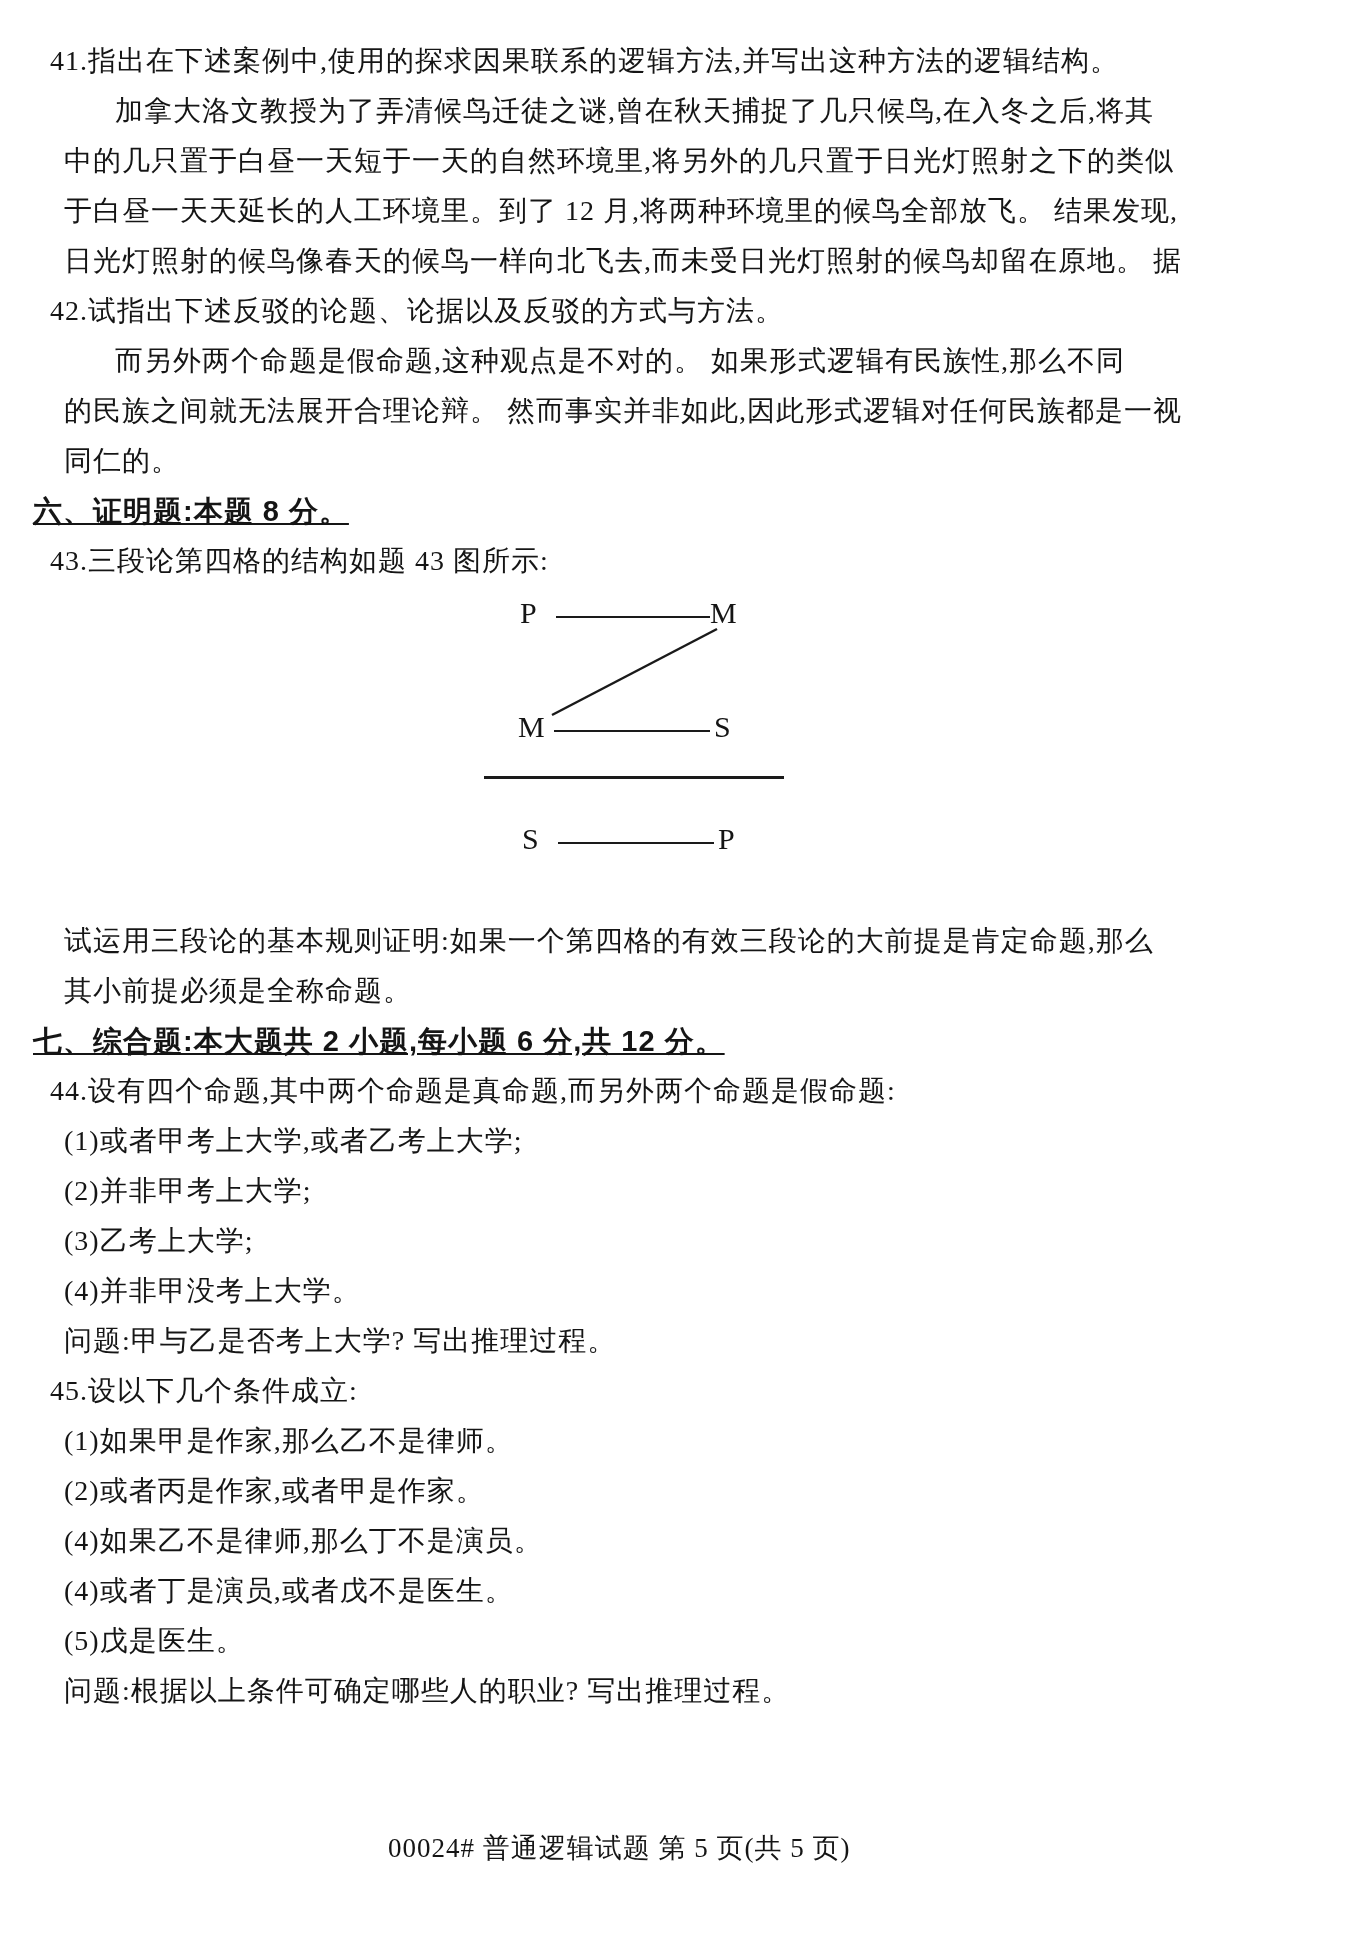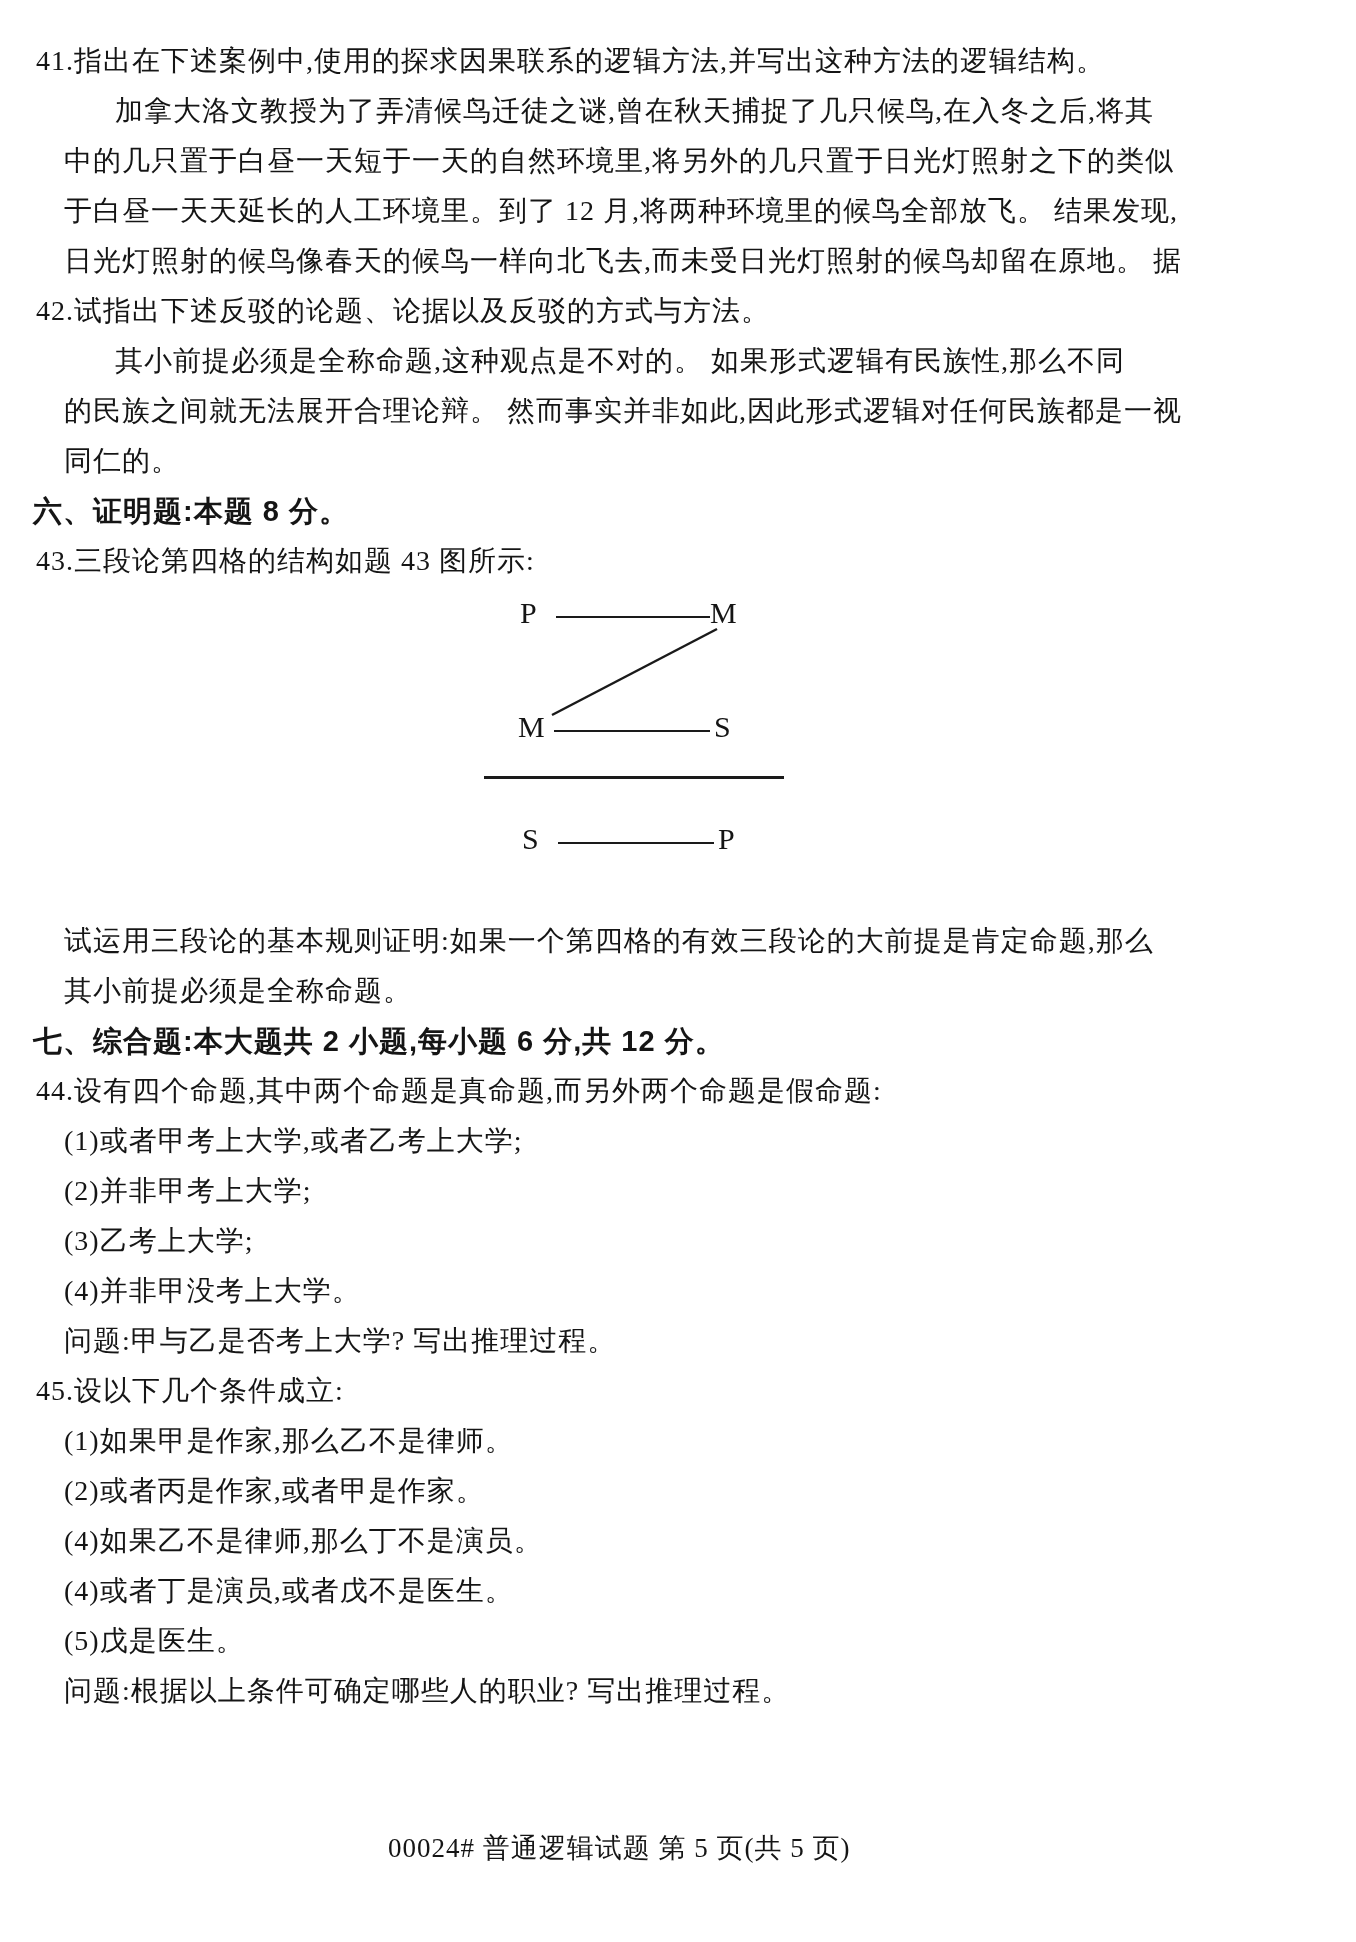--- a/index.html
+++ b/index.html
@@ -14,29 +14,30 @@
     margin: 0 auto;
   }
   .content { padding-top: 36px; }
   .ln {
     height: 50px;
     line-height: 50px;
     font-size: 28px;
     white-space: nowrap;
     letter-spacing: 1px;
   }
-  .ind-q { padding-left: 36px; }   
+  .ind-q { padding-left: 50px; }   
   .ind-p { padding-left: 115px; }  
   .ind-c { padding-left: 64px; }   
   .hdr {
     padding-left: 33px;
     font-family: "Liberation Sans", sans-serif;
     font-weight: 700;
     font-size: 29px;
     letter-spacing: 1px;
+    text-decoration: underline;
   }
   
   .figure {
     position: relative;
     width: 100%;
     height: 330px;
   }
   .fig-label {
     position: absolute;
     font-size: 30px;
@@ -79,21 +80,21 @@
 <div class="page">
   <div class="content">
 
     <div class="ln ind-q">41.指出在下述案例中,使用的探求因果联系的逻辑方法,并写出这种方法的逻辑结构。</div>
     <div class="ln ind-p">加拿大洛文教授为了弄清候鸟迁徒之谜,曾在秋天捕捉了几只候鸟,在入冬之后,将其</div>
     <div class="ln ind-c">中的几只置于白昼一天短于一天的自然环境里,将另外的几只置于日光灯照射之下的类似</div>
     <div class="ln ind-c">于白昼一天天延长的人工环境里。到了 12 月,将两种环境里的候鸟全部放飞。 结果发现,</div>
     <div class="ln ind-c">日光灯照射的候鸟像春天的候鸟一样向北飞去,而未受日光灯照射的候鸟却留在原地。 据</div>
 
     <div class="ln ind-q">42.试指出下述反驳的论题、论据以及反驳的方式与方法。</div>
-    <div class="ln ind-p">其小前提必须是全称命题,这种观点是不对的。 如果形式逻辑有民族性,那么不同</div>
+    <div class="ln ind-p">而另外两个命题是假命题,这种观点是不对的。 如果形式逻辑有民族性,那么不同</div>
     <div class="ln ind-c">的民族之间就无法展开合理论辩。 然而事实并非如此,因此形式逻辑对任何民族都是一视</div>
     <div class="ln ind-c">同仁的。</div>
 
     <div class="ln hdr">六、证明题:本题 8 分。</div>
 
     <div class="ln ind-q">43.三段论第四格的结构如题 43 图所示:</div>
 
     <div class="figure">
       <span class="fig-label" style="left:520px; top:6px;">P</span>
       <div class="fig-hline" style="left:556px; top:30px; width:154px;"></div>

